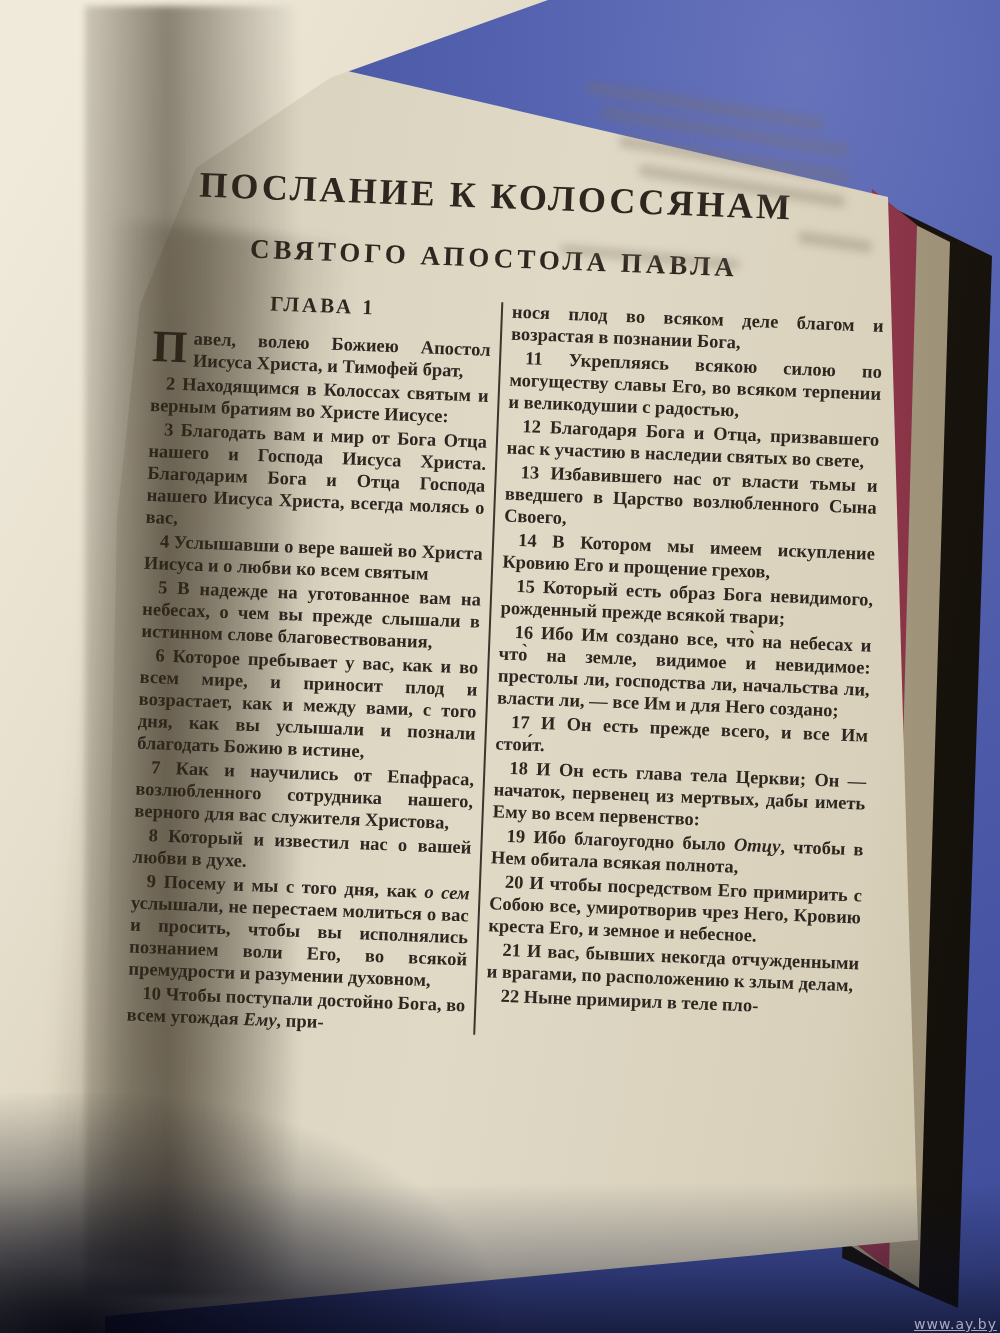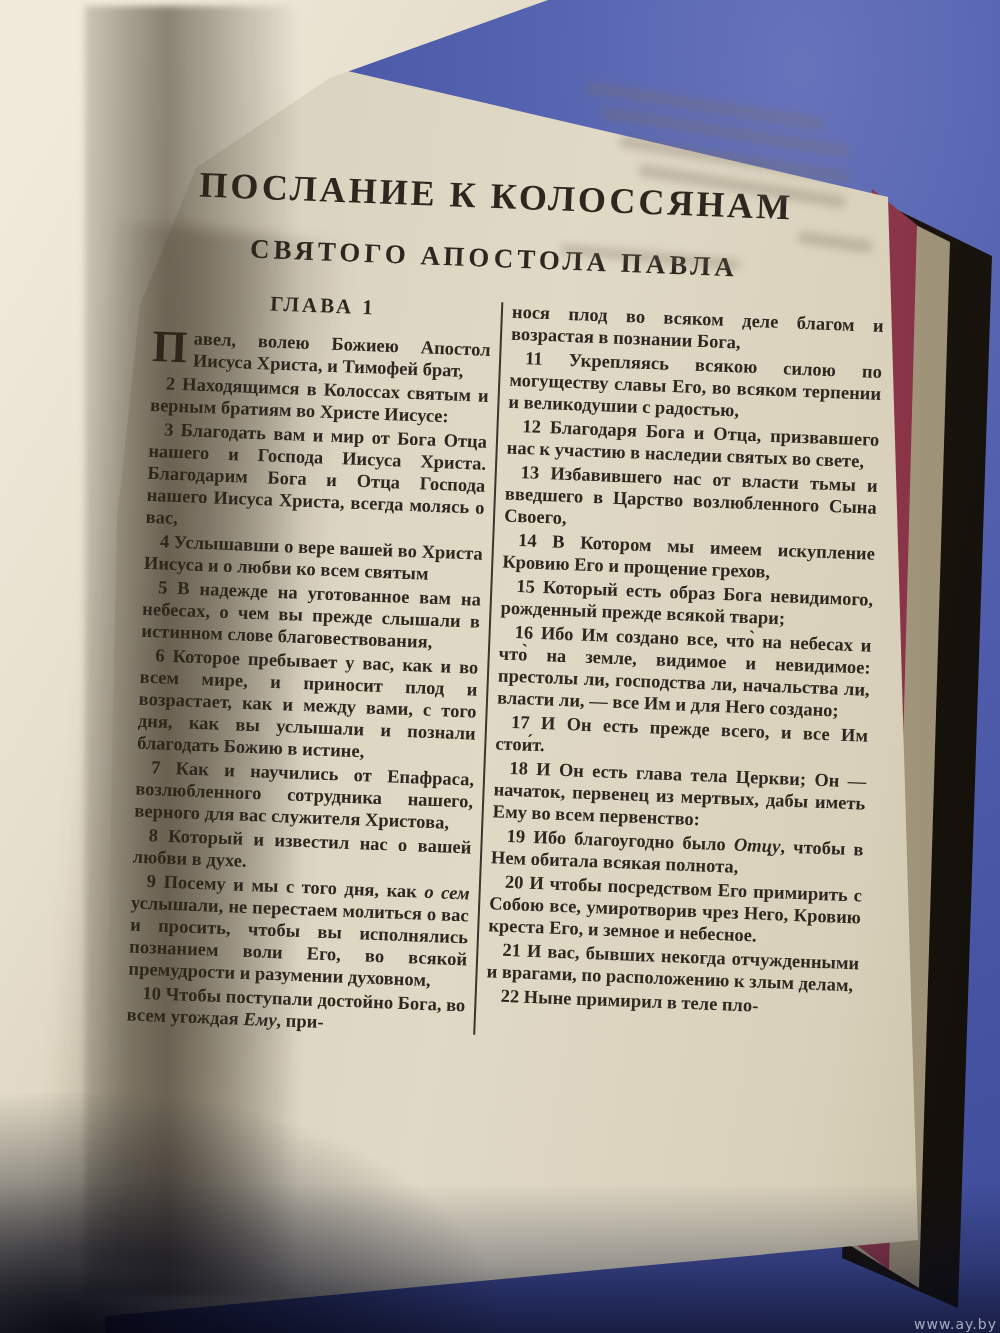--- a/index.html
+++ b/index.html
@@ -98,21 +98,21 @@
     background:linear-gradient(to top, rgba(6,8,24,.68) 0%, rgba(10,14,40,.32) 45%, rgba(10,14,40,0) 100%);
     top:auto;bottom:0;height:150px;
   }
   .floor-left{
     top:auto;bottom:0;height:240px;width:50%;
     background:radial-gradient(ellipse at 15% 100%, rgba(4,5,16,.92) 0%, rgba(4,5,16,0) 72%);
   }
   .watermark{
     position:absolute;right:3px;bottom:1px;
     font-family:"DejaVu Sans","Liberation Sans",sans-serif;
-    font-size:14px;letter-spacing:1px;color:#c9cdde;opacity:.8;
+    font-size:14px;letter-spacing:1px;color:#c9cdde;opacity:.8;text-decoration:underline;
   }
 </style>
 </head>
 <body>
 
 <div class="scene">
 
   <div class="layer cover"></div>
   <div class="layer cream-edge"></div>
   <div class="layer pink-edge"></div>

